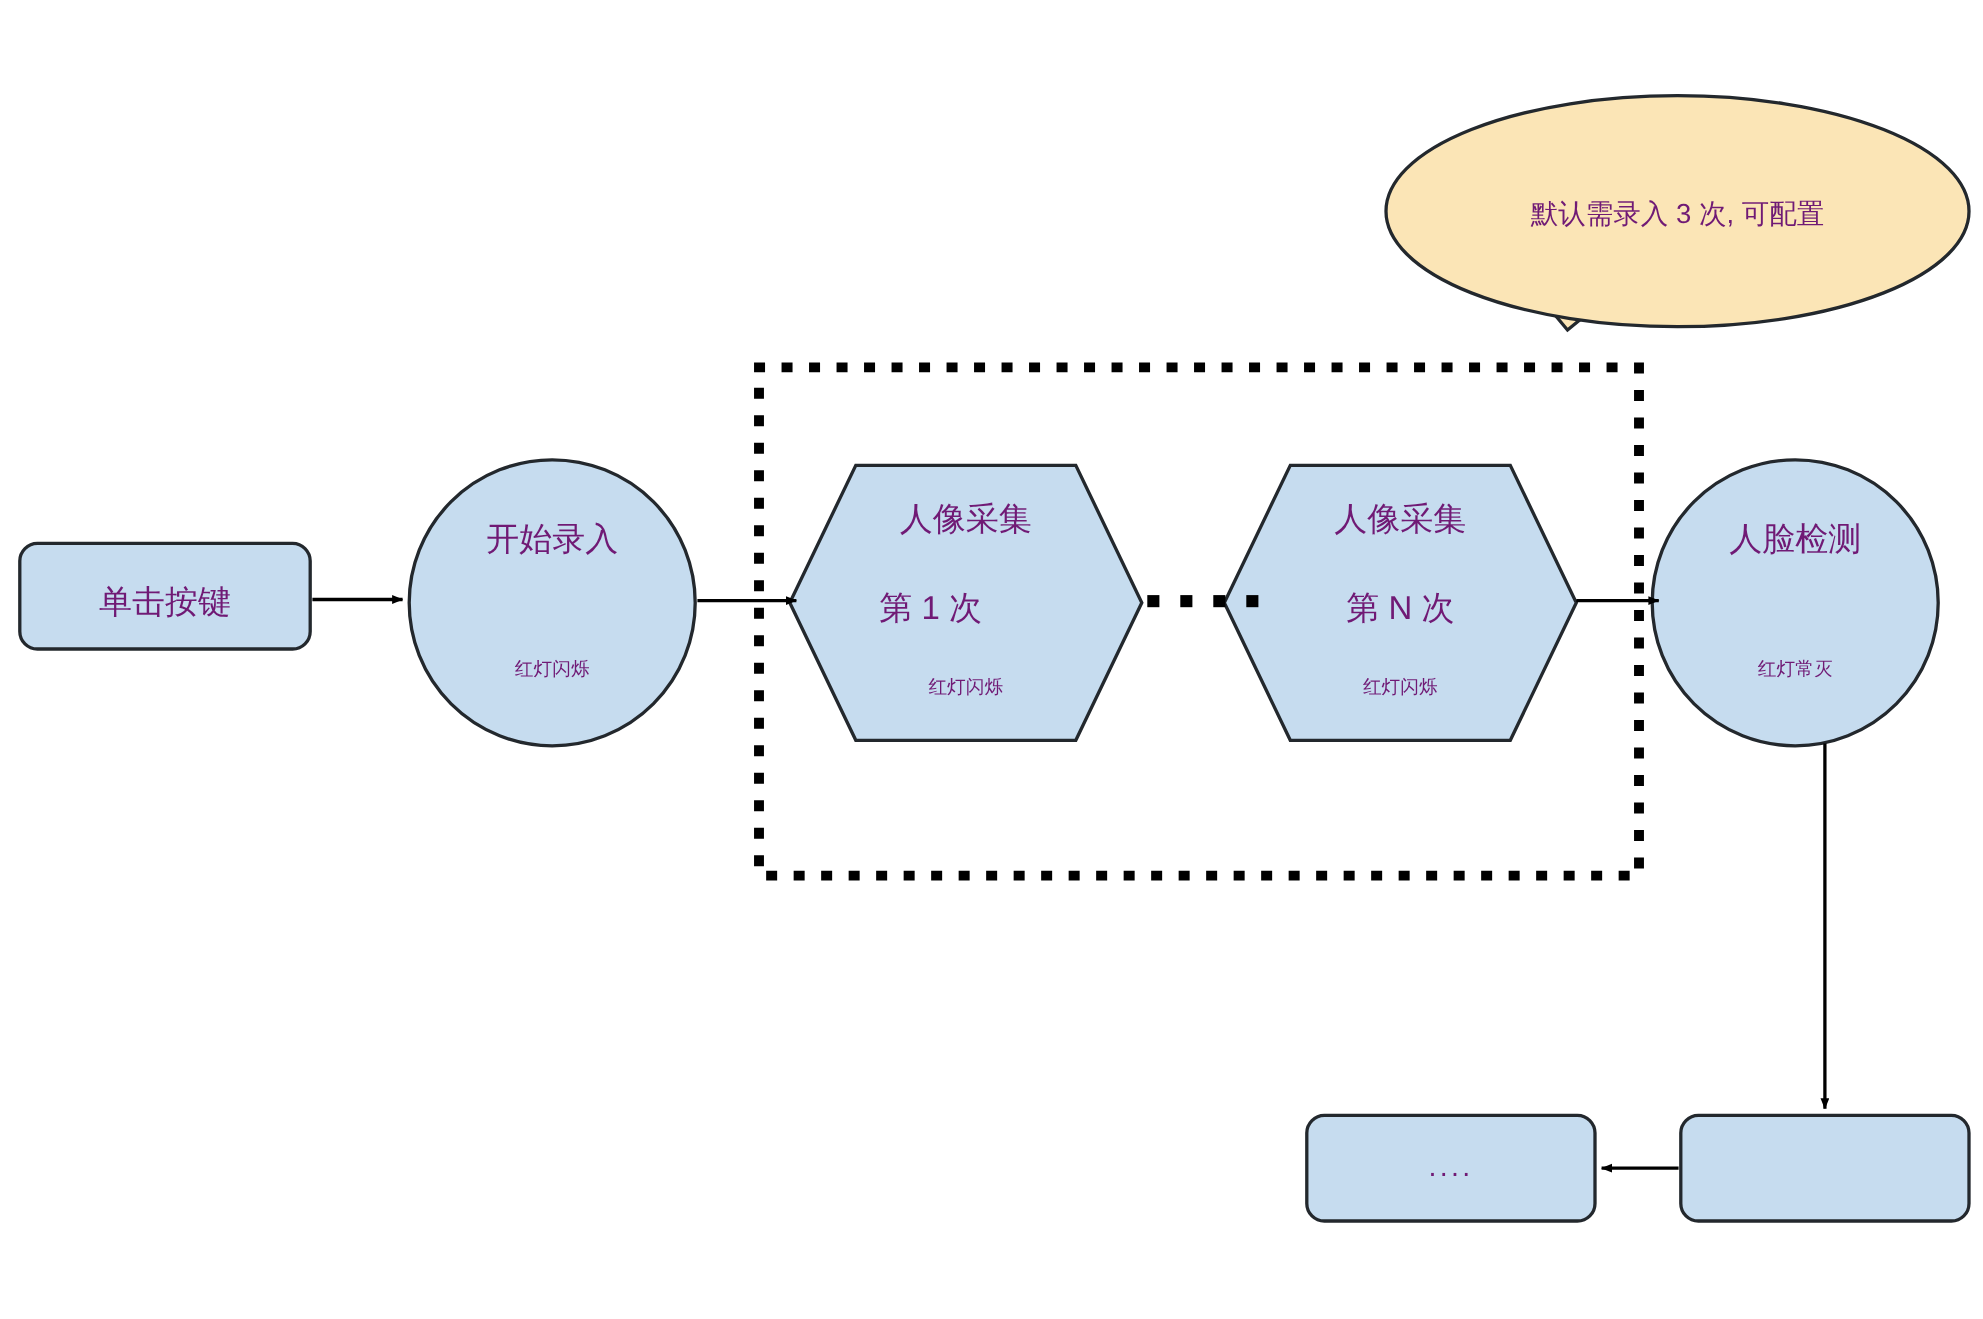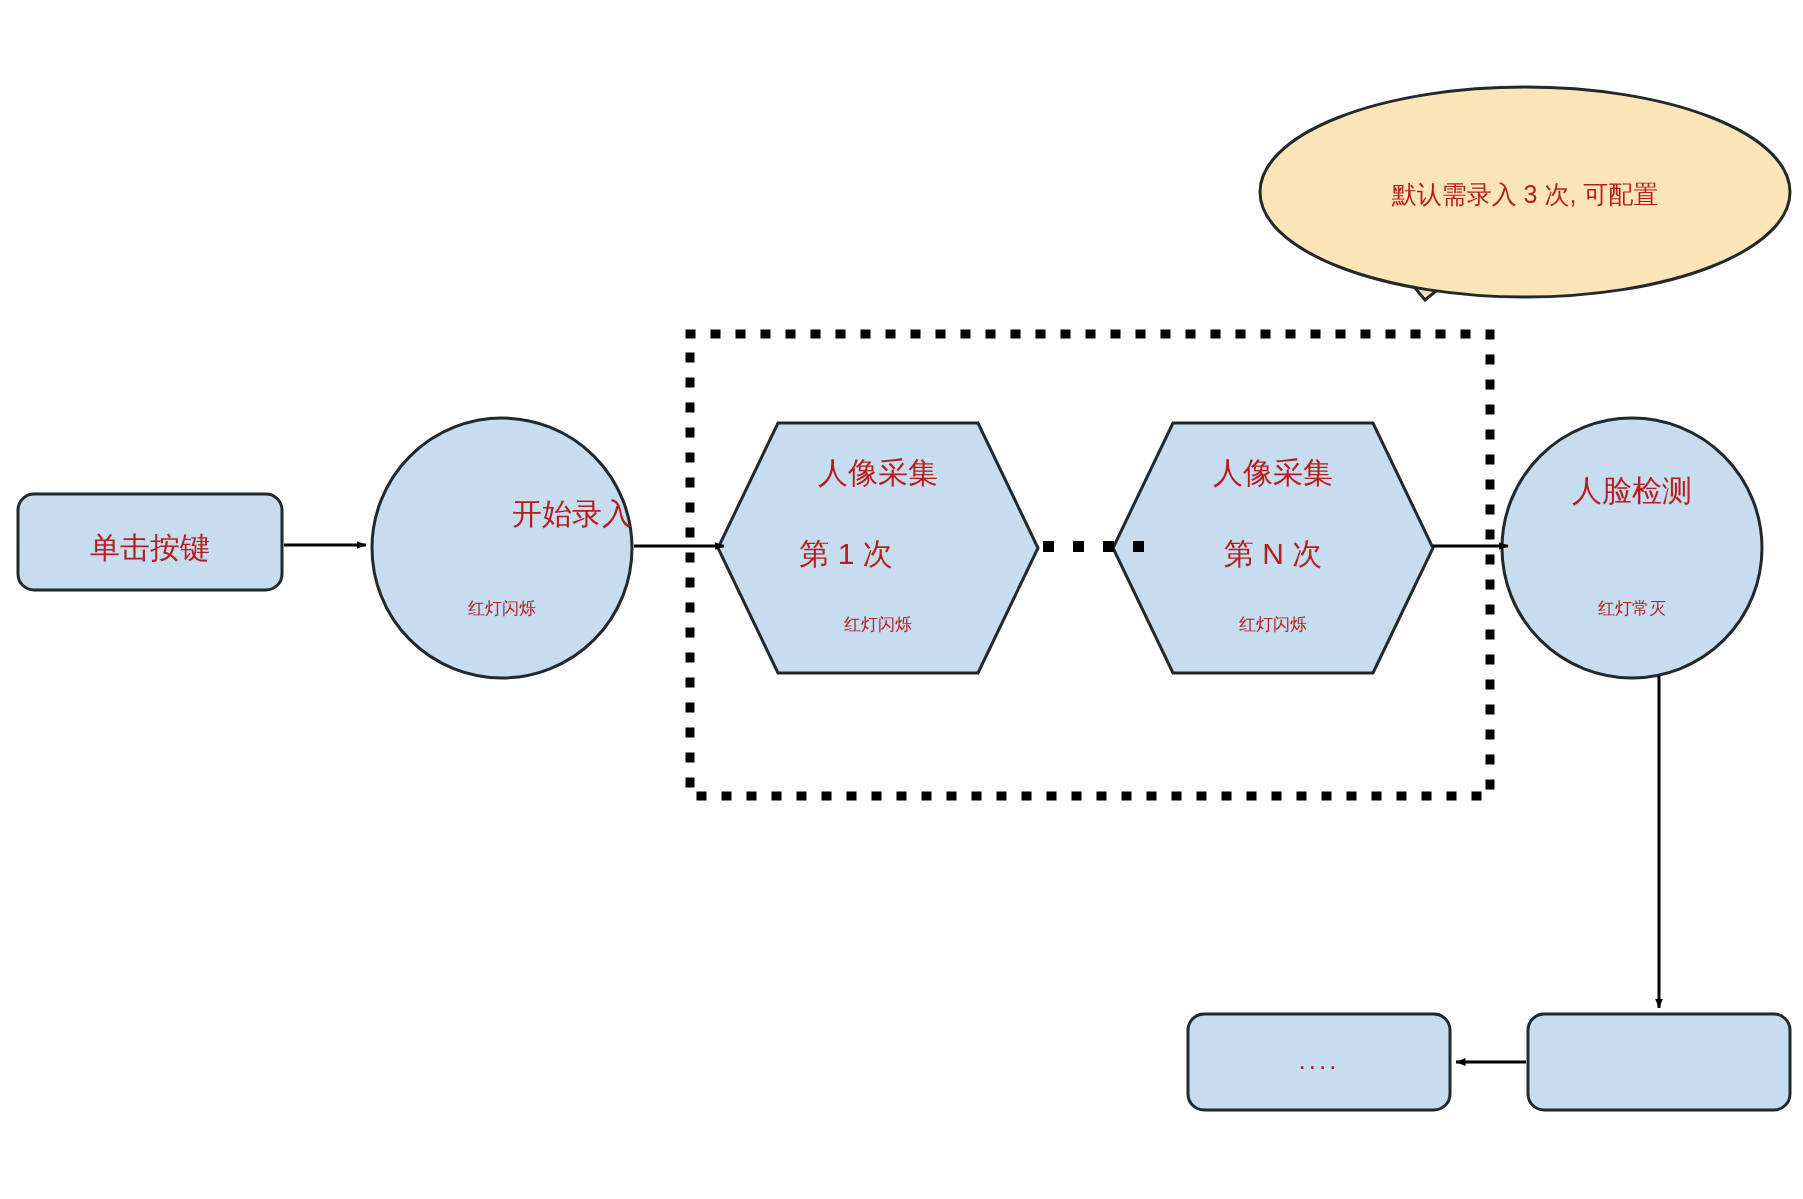--- a/index.html
+++ b/index.html
@@ -20,21 +20,21 @@
   svg.layer {
     position: absolute;
     left: 0;
     top: 0;
     width: 1803px;
     height: 1199px;
   }
   .node-label {
     position: absolute;
     text-align: center;
-    color: #b91c1c;
+    color: #701a75;
     white-space: nowrap;
     pointer-events: none;
   }
   .title-text {
     font-size: 30px;
     line-height: 42px;
   }
   .sub-text {
     font-size: 17px;
     line-height: 22px;
@@ -93,21 +93,21 @@
     <line x1="1526" y1="1062" x2="1456" y2="1062" stroke="#000000" stroke-width="3" marker-end="url(#arrow)"></line>
 
     <g>
       <path d="M1425,300 L1480,255 L1390,258 Z" fill="#fbe5b6" stroke="#23282d" stroke-width="3"></path>
       <ellipse cx="1525" cy="192" rx="265" ry="105" fill="#fbe5b6" stroke="#23282d" stroke-width="3"></ellipse>
     </g>
   </svg>
 
   <div class="node-label title-text" style="left:18px; top:527px; width:264px;">单击按键</div>
 
-  <div class="node-label title-text" style="left:372px; top:493px; width:260px;text-align:right;">开始录入</div>
+  <div class="node-label title-text" style="left:372px; top:470px; width:260px;">开始录入</div>
   <div class="node-label sub-text" style="left:372px; top:598px; width:260px;">红灯闪烁</div>
 
   <div class="node-label title-text" style="left:718px; top:452px; width:320px;">人像采集</div>
   <div class="node-label title-text" style="left:686px; top:533px; width:320px;">第 1 次</div>
   <div class="node-label sub-text" style="left:718px; top:614px; width:320px;">红灯闪烁</div>
 
   <div class="node-label title-text" style="left:1113px; top:452px; width:320px;">人像采集</div>
   <div class="node-label title-text" style="left:1113px; top:533px; width:320px;text-align:center;">第 N 次</div>
   <div class="node-label sub-text" style="left:1113px; top:614px; width:320px;">红灯闪烁</div>
 

